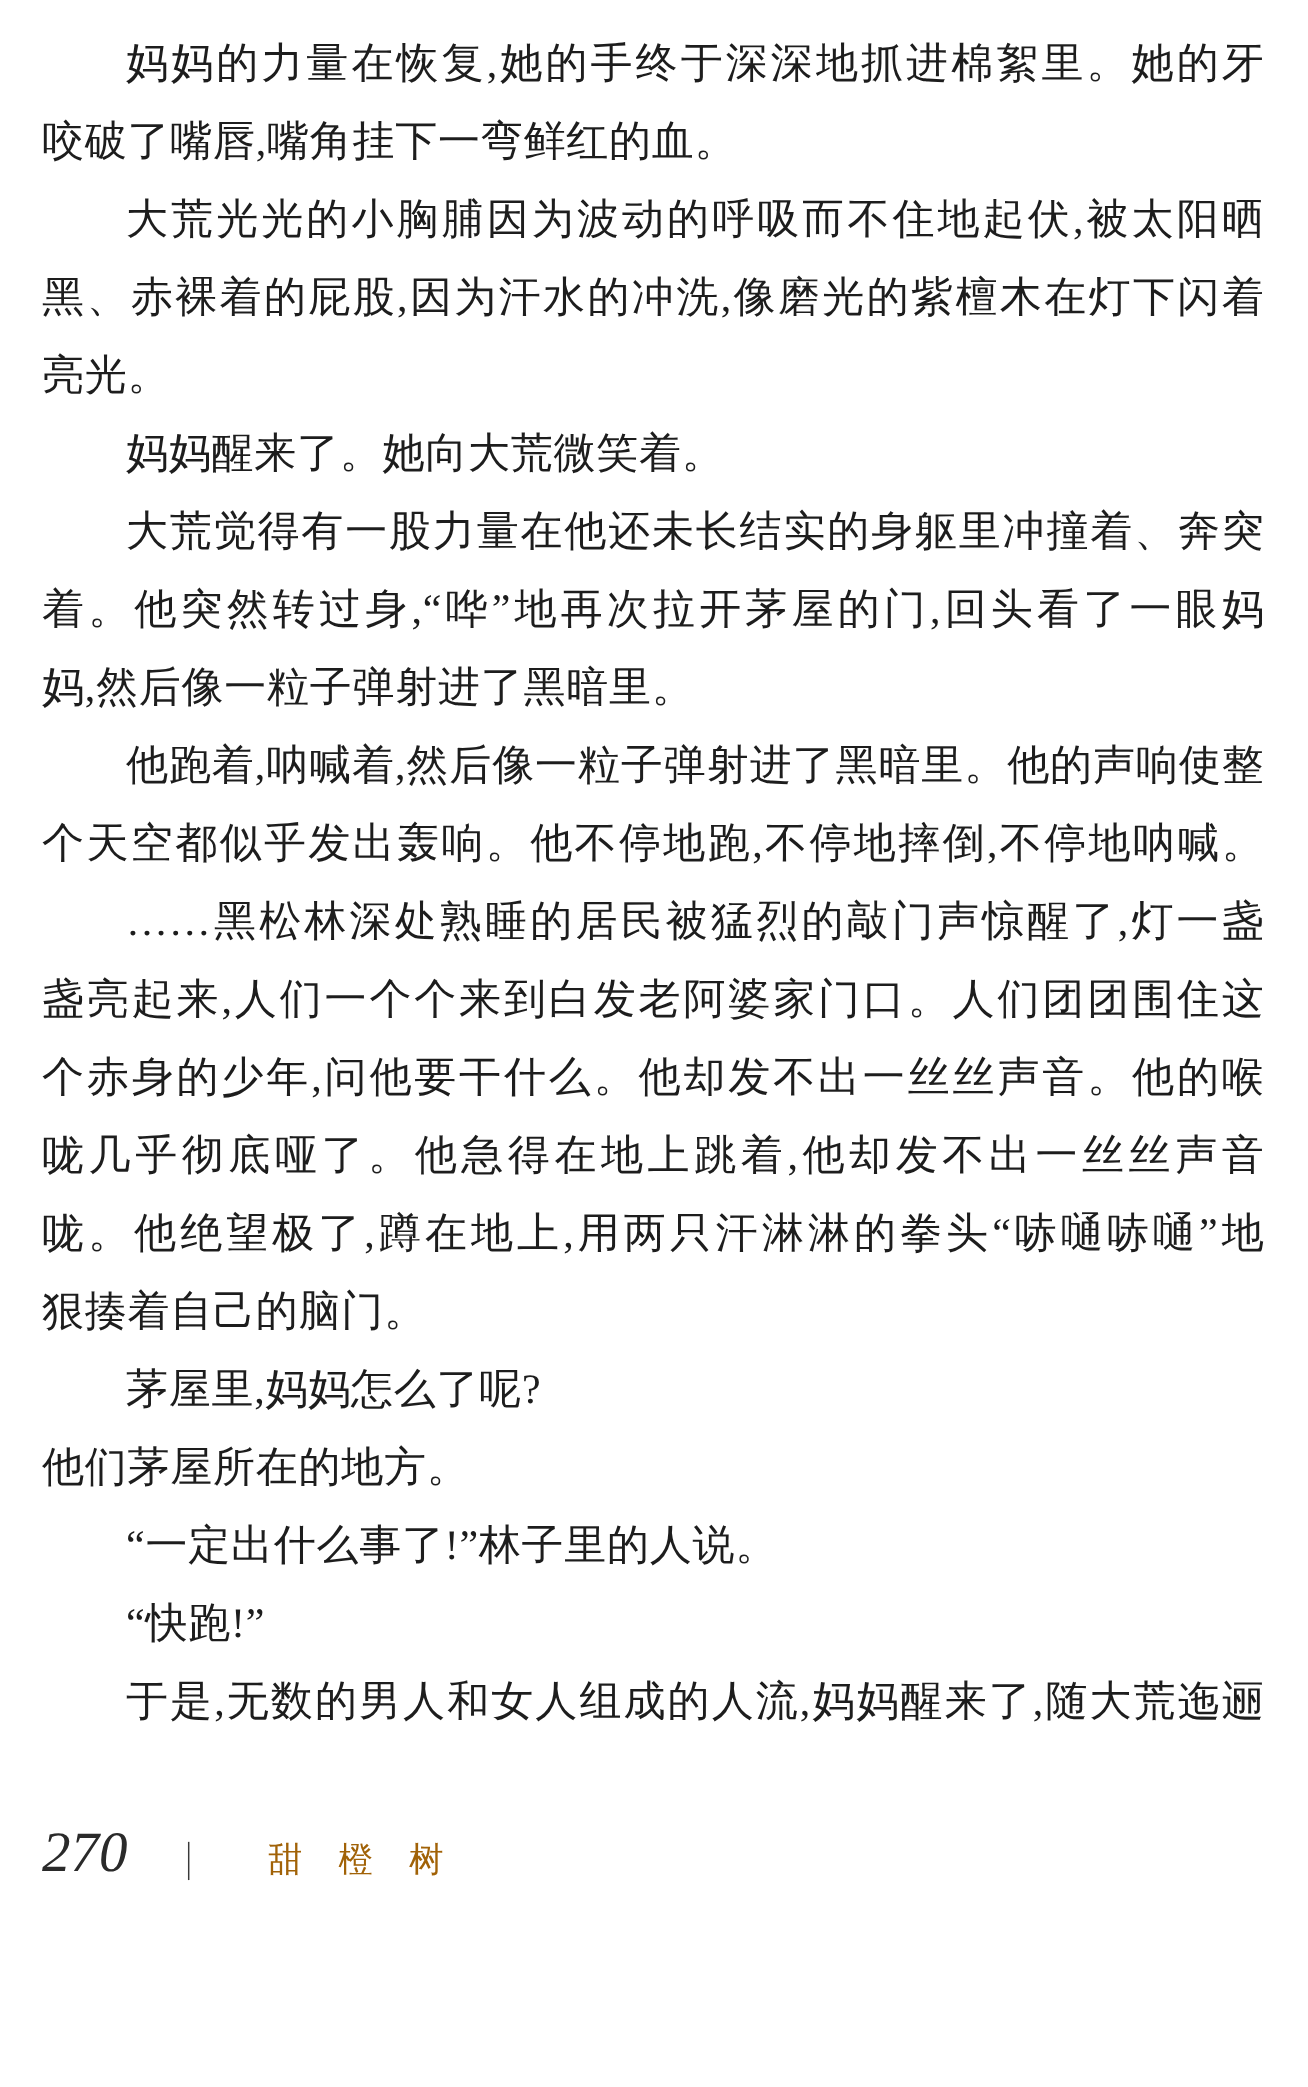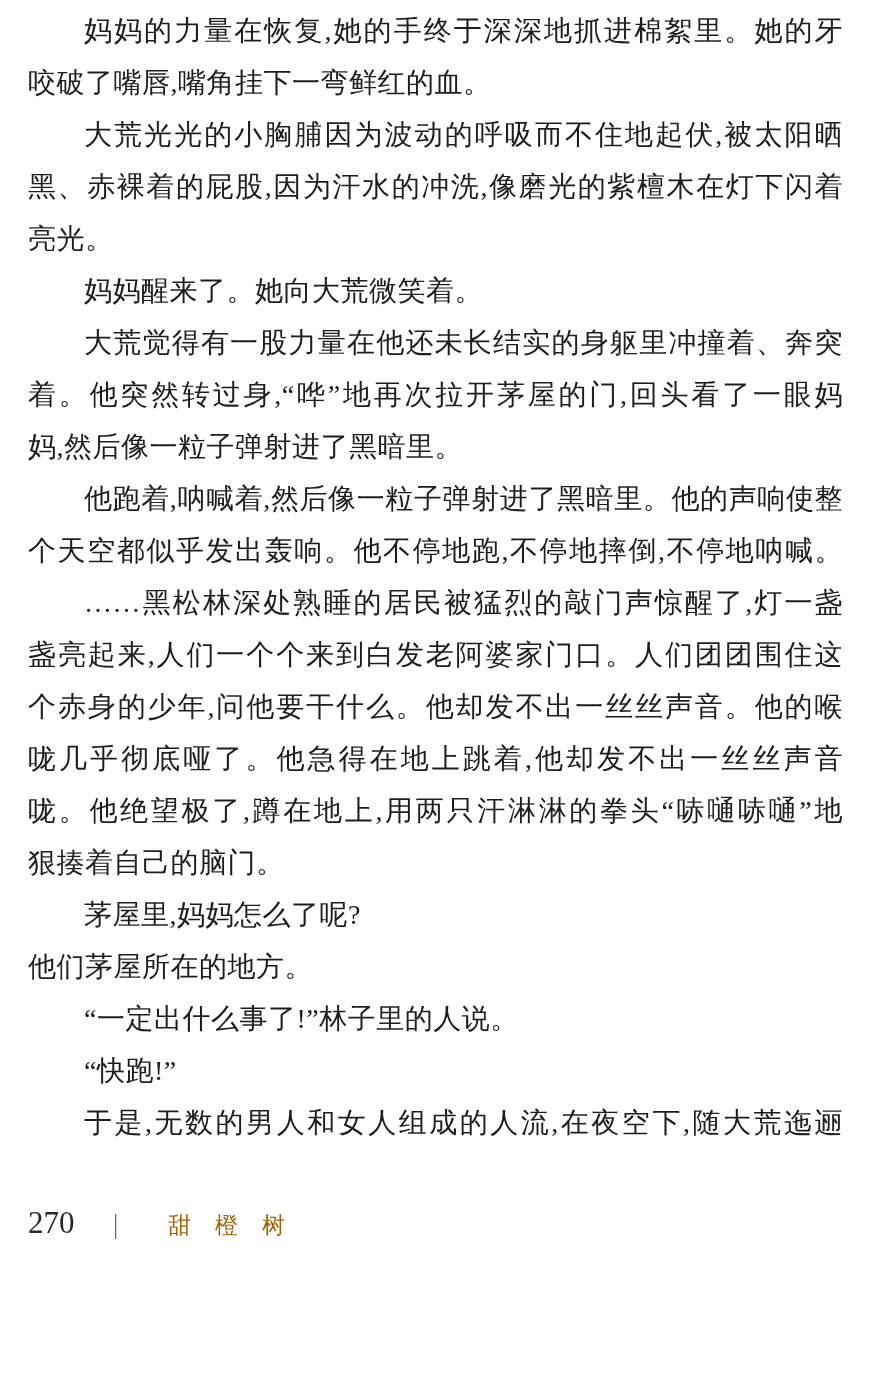--- a/index.html
+++ b/index.html
@@ -6,21 +6,21 @@
     margin: 0;
     padding: 0;
     background: #ffffff;
   }
   .page {
     position: relative;
     width: 872px;
     height: 1391px;
     background: #ffffff;
     box-sizing: border-box;
-    padding: 5px 29px 0 28px;
+    padding: 17px 29px 0 28px;
     overflow: hidden;
     font-family: "Liberation Serif", "DejaVu Serif", serif;
     color: #1d1d1d;
   }
   .text-block {
     width: 815px;
   }
   .line {
     height: 52px;
     line-height: 52px;
@@ -38,21 +38,22 @@
   .line.indent {
     text-indent: 56px;
   }
   .footer {
     margin-top: 57px;
     display: flex;
     align-items: baseline;
     color: #2a2a2a;
   }
   .page-number {
-    font-size: 31px;
+    font-style: italic;
+    font-size: 38px;
     line-height: 34px;
   }
   .footer-divider {
     margin-left: 38px;
     font-size: 28px;
     font-weight: 300;
     color: #3a3a3a;
     transform: scaleX(0.7);
   }
   .book-title {
@@ -81,20 +82,20 @@
       <div class="line indent fill">……黑松林深处熟睡的居民被猛烈的敲门声惊醒了,灯一盏</div>
       <div class="line fill">盏亮起来,人们一个个来到白发老阿婆家门口。人们团团围住这</div>
       <div class="line fill">个赤身的少年,问他要干什么。他却发不出一丝丝声音。他的喉</div>
       <div class="line fill">咙几乎彻底哑了。他急得在地上跳着,他却发不出一丝丝声音</div>
       <div class="line fill">咙。他绝望极了,蹲在地上,用两只汗淋淋的拳头“哧嗵哧嗵”地</div>
       <div class="line">狠揍着自己的脑门。</div>
       <div class="line indent">茅屋里,妈妈怎么了呢?</div>
       <div class="line">他们茅屋所在的地方。</div>
       <div class="line indent">“一定出什么事了!”林子里的人说。</div>
       <div class="line indent">“快跑!”</div>
-      <div class="line indent fill">于是,无数的男人和女人组成的人流,在夜空下,随大荒迤逦</div>
+      <div class="line indent fill">于是,无数的男人和女人组成的人流,妈妈醒来了,随大荒迤逦</div>
     </main>
   <footer class="footer">
     <span class="page-number">270</span>
     <span class="footer-divider">|</span>
     <span class="book-title">甜橙树</span>
   </footer>
 </div>
 
 </body></html>

